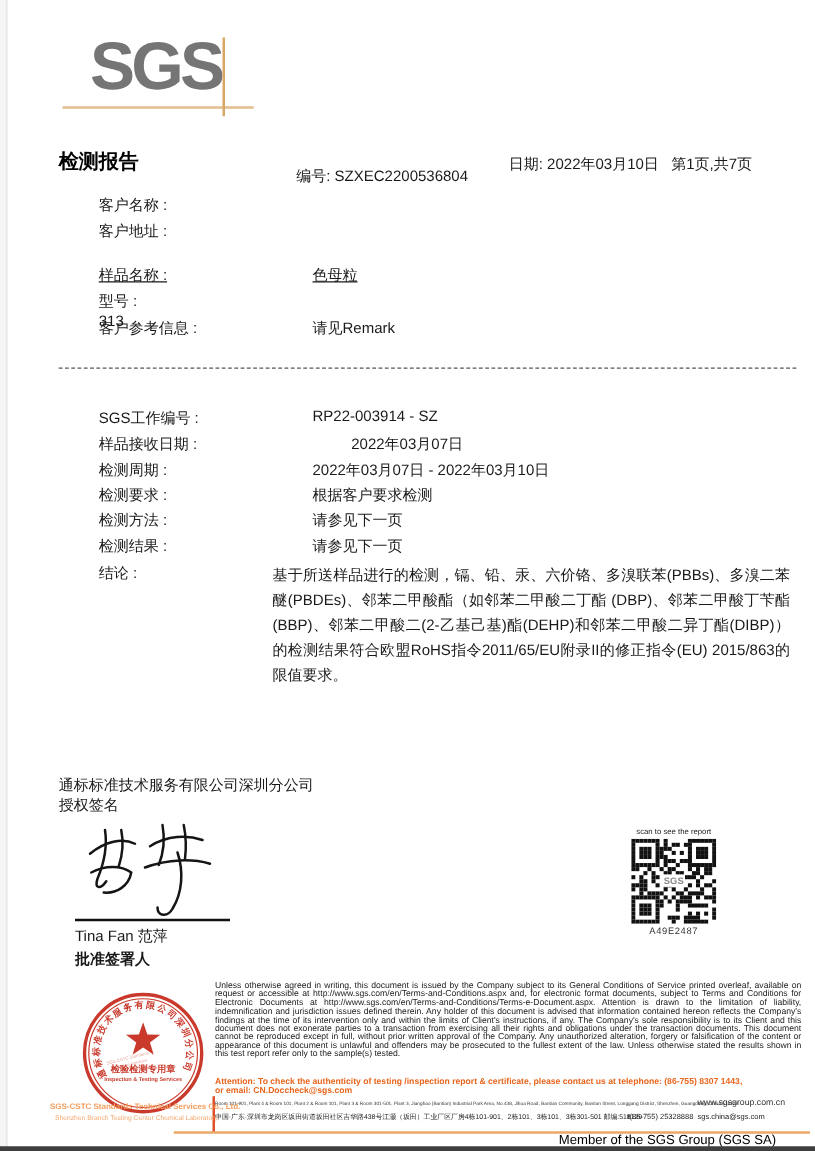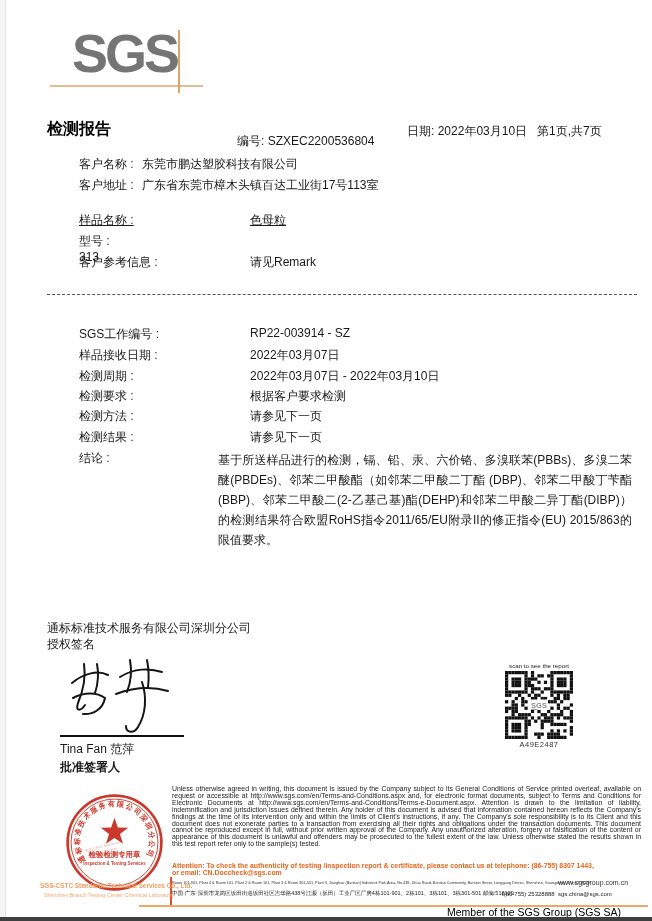--- a/index.html
+++ b/index.html
@@ -69,25 +69,23 @@
     <span>SZXEC2200536804</span>
   </div>
   <div class="abs hdr-item" style="left:407px;">
     <span>日期:</span>
     <span>2022年03月10日</span>
   </div>
   <div class="abs hdr-item" style="left:537px;">第1页,共7页</div>
 
   <div class="abs row" style="top:156px;">
     <span class="lbl c-lbl">客户名称 :</span>
-    <span>东莞市鹏达塑胶科技有限公司</span>
   </div>
   <div class="abs row" style="top:177px;">
     <span class="lbl c-lbl">客户地址 :</span>
-    <span>广东省东莞市樟木头镇百达工业街17号113室</span>
   </div>
 
   <div class="abs row" style="top:212px;text-decoration:underline;">
     <span class="lbl s-lbl">样品名称 :</span>
     <span>色母粒</span>
   </div>
   <div class="abs row" style="top:233px;flex-direction:column;">
     <span class="lbl s-lbl">型号 :</span>
     <span>313</span>
   </div>
@@ -95,21 +93,21 @@
     <span class="lbl s-lbl">客户参考信息 :</span>
     <span>请见Remark</span>
   </div>
 
   <div class="abs sep-dashed"></div>
 
   <div class="abs row" style="top:326px;">
     <span class="lbl s-lbl">SGS工作编号 :</span>
     <span>RP22-003914 - SZ</span>
   </div>
-  <div class="abs row" style="top:347px;">
+  <div class="abs row" style="top:347px;gap:31px;">
     <span class="lbl s-lbl">样品接收日期 :</span>
     <span>2022年03月07日</span>
   </div>
   <div class="abs row" style="top:368px;justify-content:center;">
     <span class="lbl s-lbl">检测周期 :</span>
     <span>2022年03月07日 - 2022年03月10日</span>
   </div>
   <div class="abs row" style="top:388px;">
     <span class="lbl s-lbl">检测要求 :</span>
     <span>根据客户要求检测</span>

